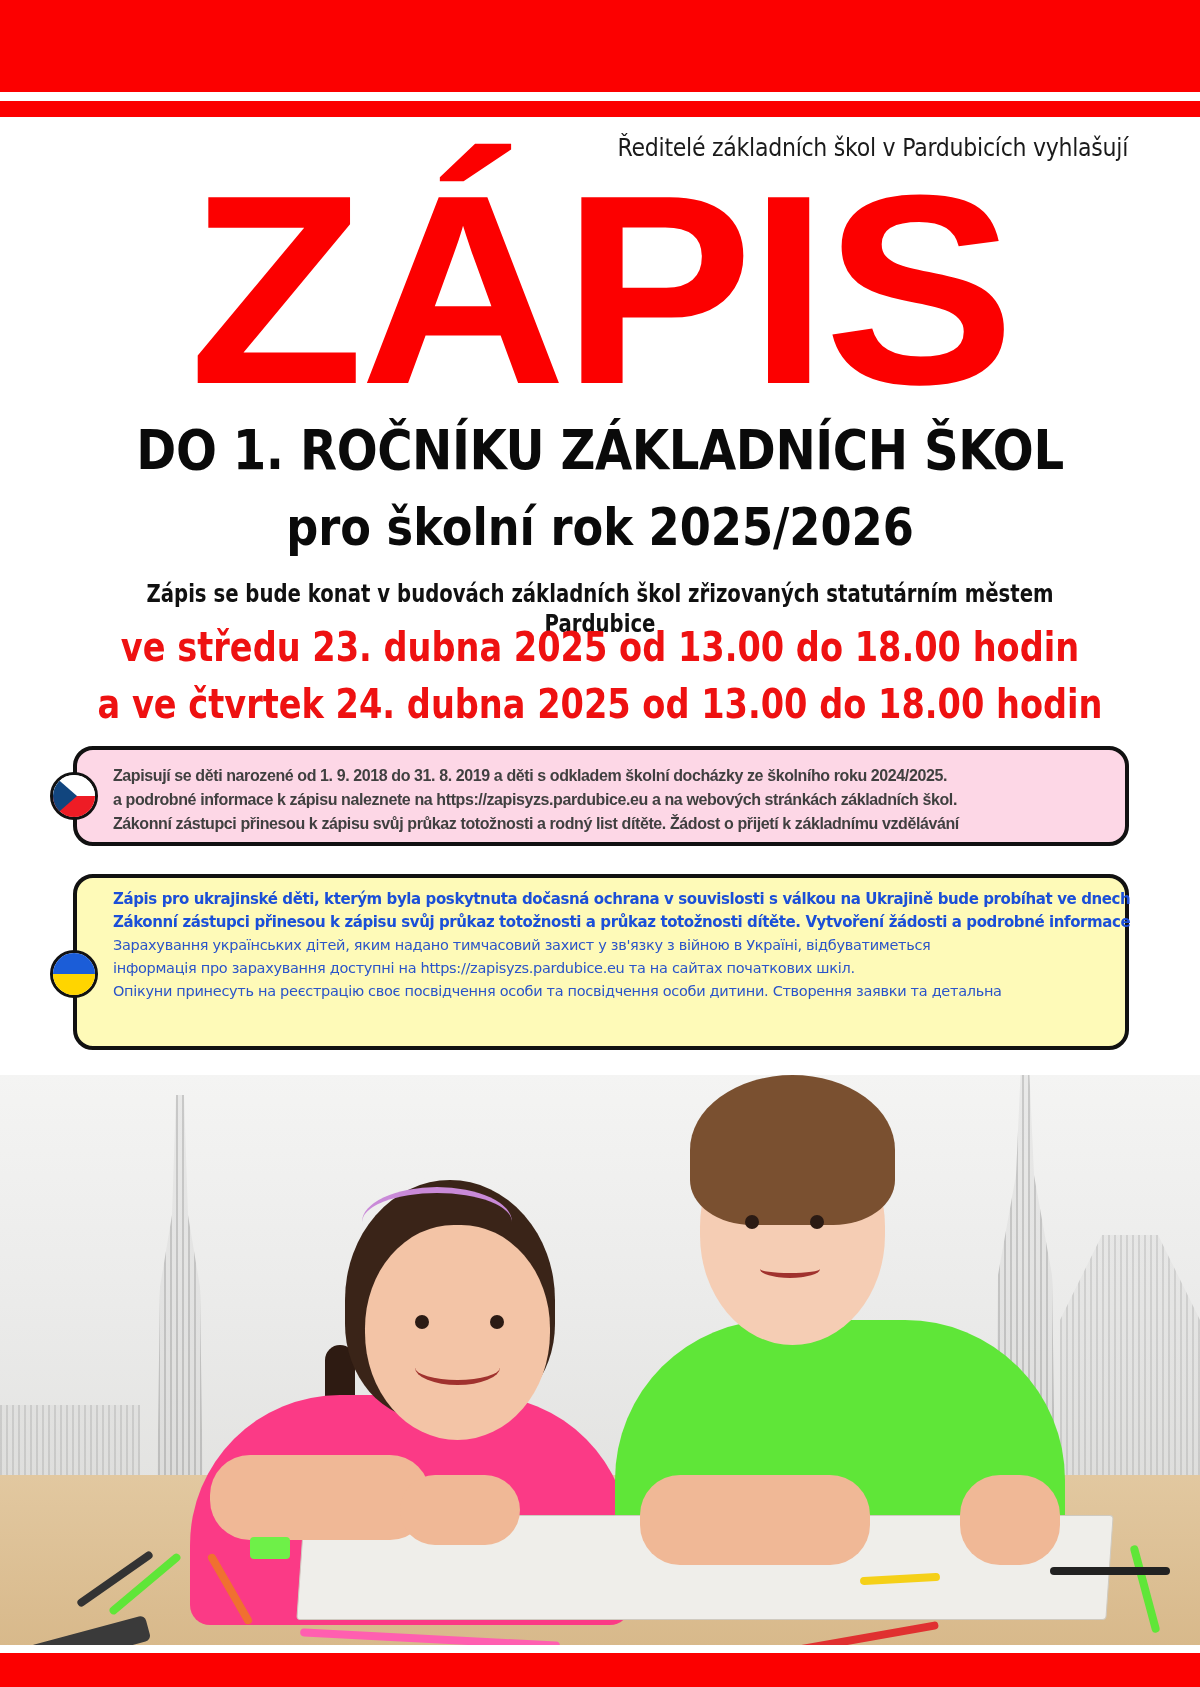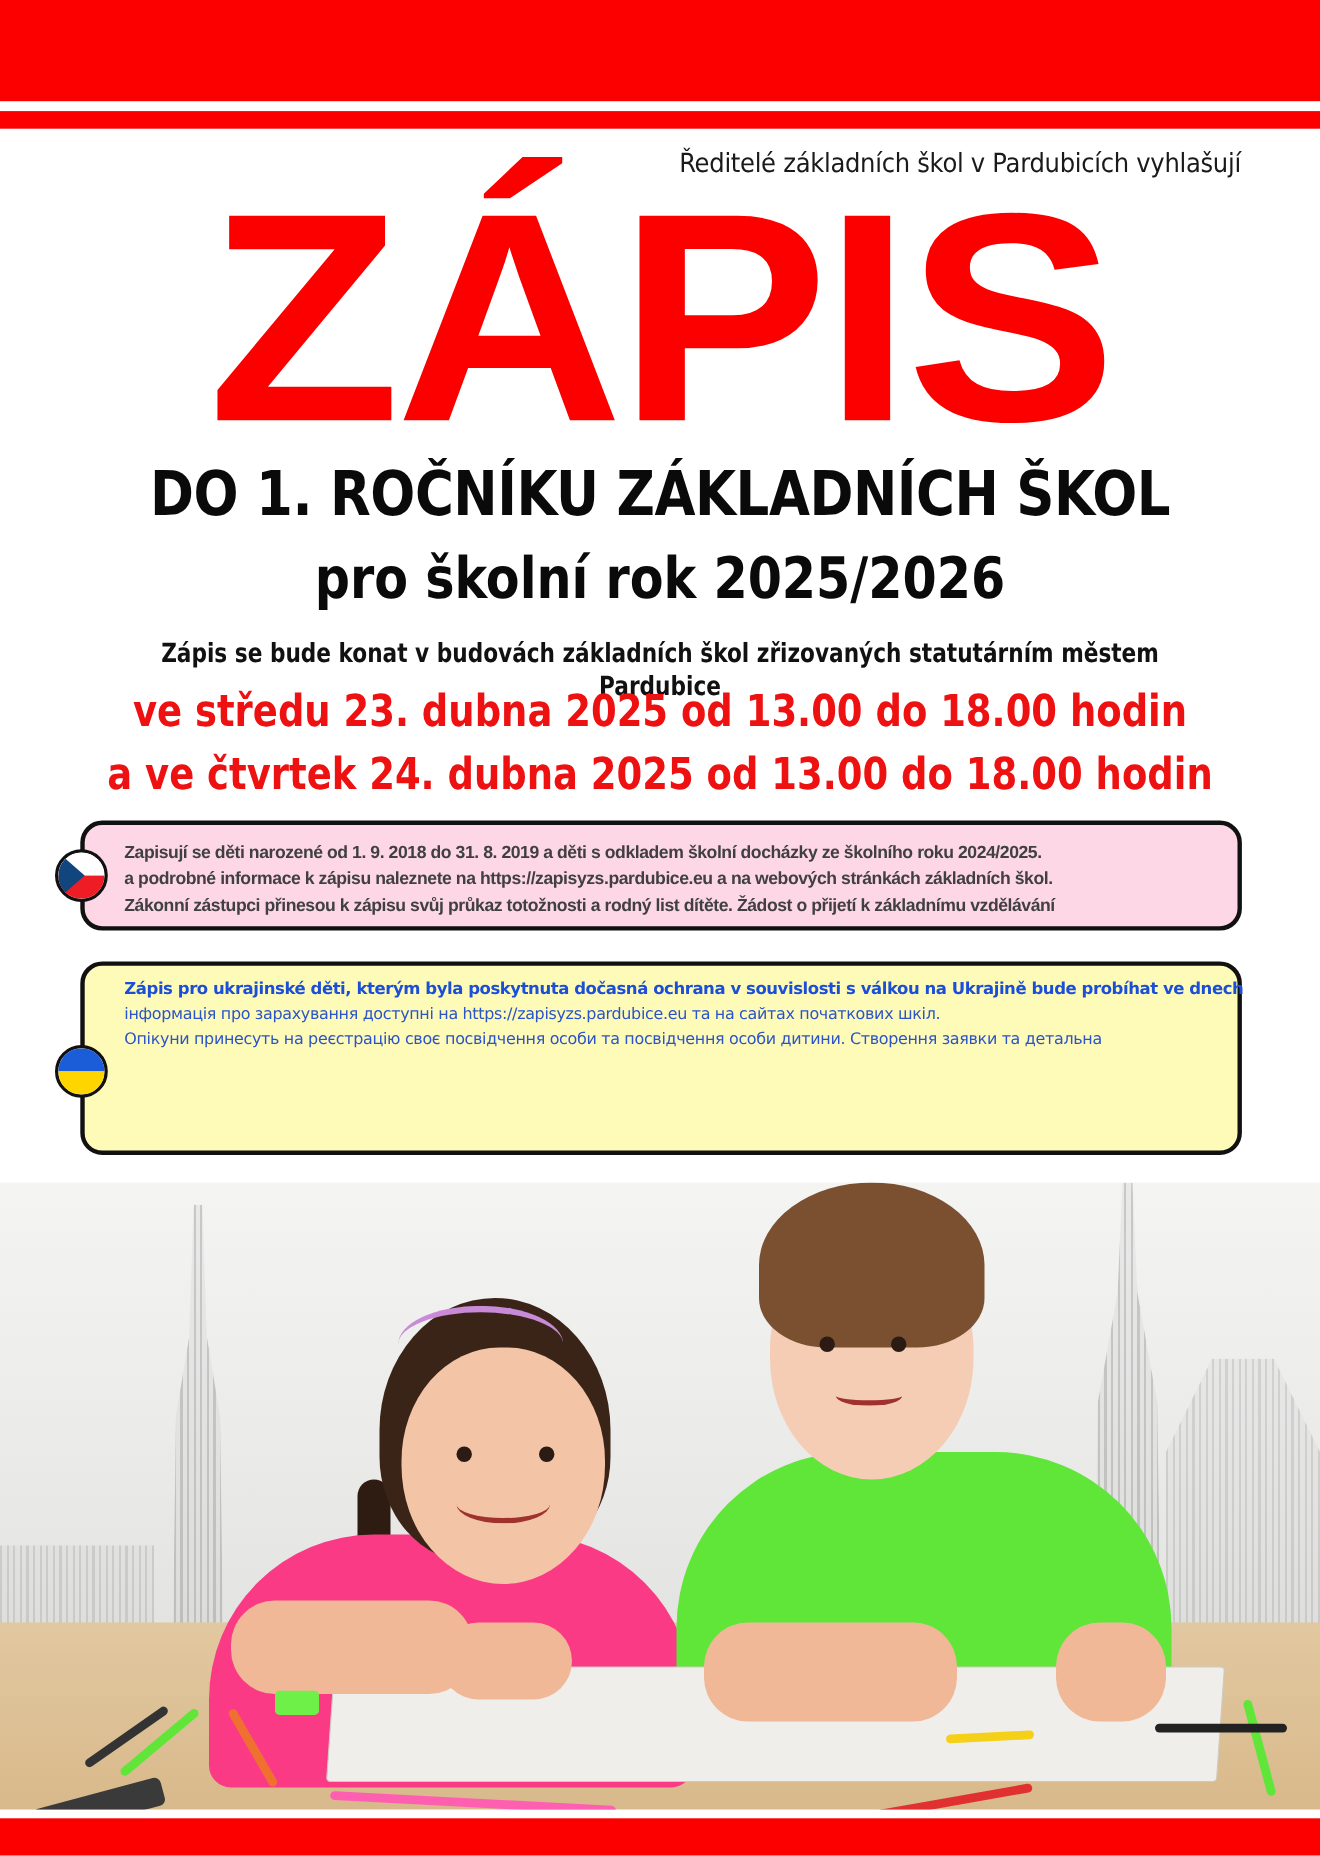--- a/index.html
+++ b/index.html
@@ -98,20 +98,22 @@
 </div>
 <div class="flag flag-cz">
   <div class="white"></div>
     <div class="red"></div>
     <div class="blue"></div>
 </div>
 
 <div class="info-box ua-box">
   <div class="box-text ua-text">
     <div class="ua-cs">Zápis pro ukrajinské děti, kterým byla poskytnuta dočasná ochrana v souvislosti s válkou na Ukrajině bude probíhat ve dnech</div>
+    <div class="ua-cs">Zákonní zástupci přinesou k zápisu svůj průkaz totožnosti a průkaz totožnosti dítěte. Vytvoření žádosti a podrobné informace</div>
+    <div class="ua-uk">Зарахування українських дітей, яким надано тимчасовий захист у зв'язку з війною в Україні, відбуватиметься</div>
     <div class="ua-uk">інформація про зарахування доступні на https://zapisyzs.pardubice.eu та на сайтах початкових шкіл.</div>
     <div class="ua-uk">Опікуни принесуть на реєстрацію своє посвідчення особи та посвідчення особи дитини. Створення заявки та детальна</div>
   </div>
 </div>
 <div class="flag flag-ua">
   <div class="blue"></div>
     <div class="yellow"></div>
 </div>
 
 <div class="photo">

